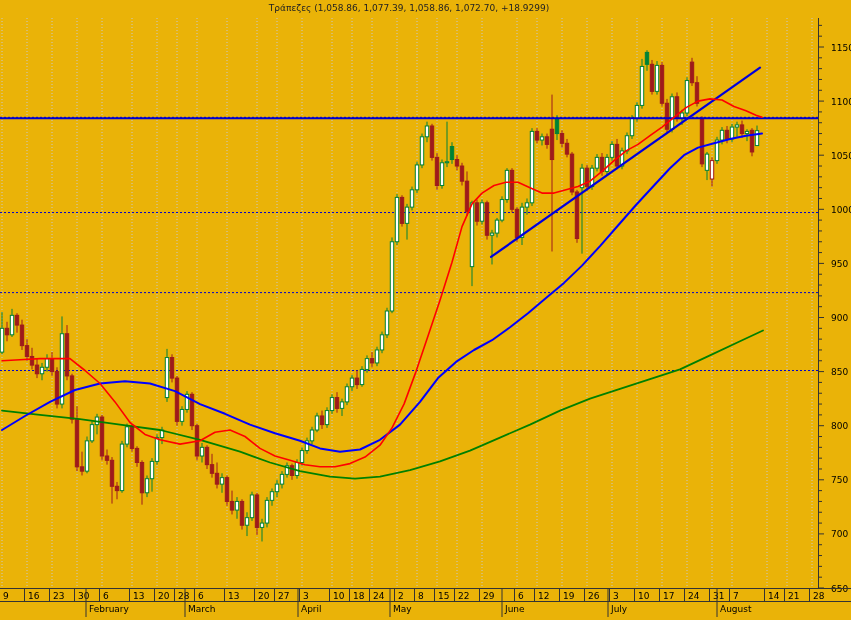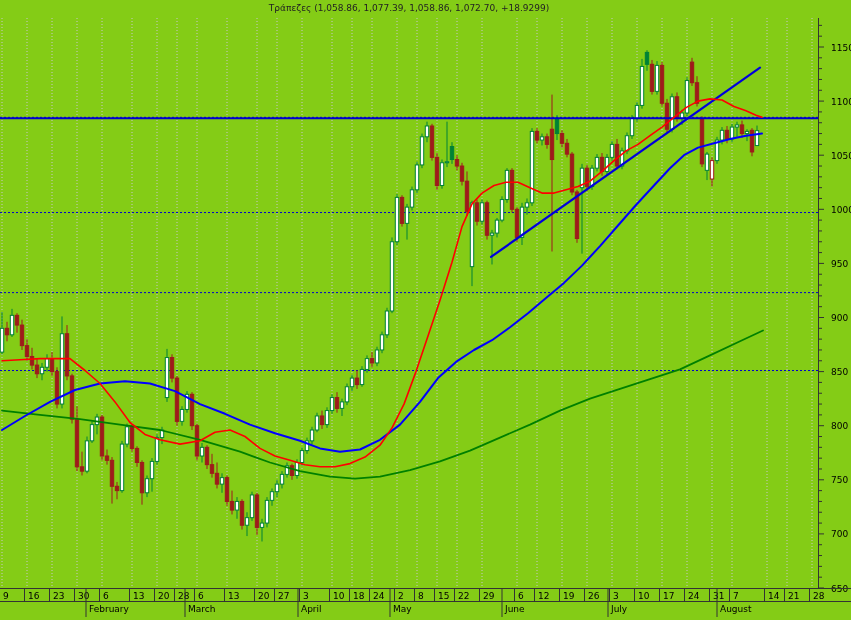--- a/index.html
+++ b/index.html
@@ -1,16 +1,16 @@
 <!DOCTYPE html>
 <html><head>
 <meta charset="utf-8">
 <style>
   html,body{margin:0;padding:0;background:#fff;}
-  .stage{position:relative;width:851px;height:620px;background:#84cc16;overflow:hidden;
+  .stage{position:relative;width:851px;height:620px;background:#eab308;overflow:hidden;
          font-family:"DejaVu Sans", sans-serif;}
   .chart-title{position:absolute;top:3px;left:0;width:818px;text-align:center;
                font-size:9px;color:#222;letter-spacing:0;}
   #chart-root,#chart-root svg{position:absolute;top:0;left:0;width:851px;height:620px;}
 </style>
 </head>
 <body>
 
 <div class="stage">
   <div class="chart-title">Τράπεζες (1,058.86, 1,077.39, 1,058.86, 1,072.70, +18.9299)</div>

